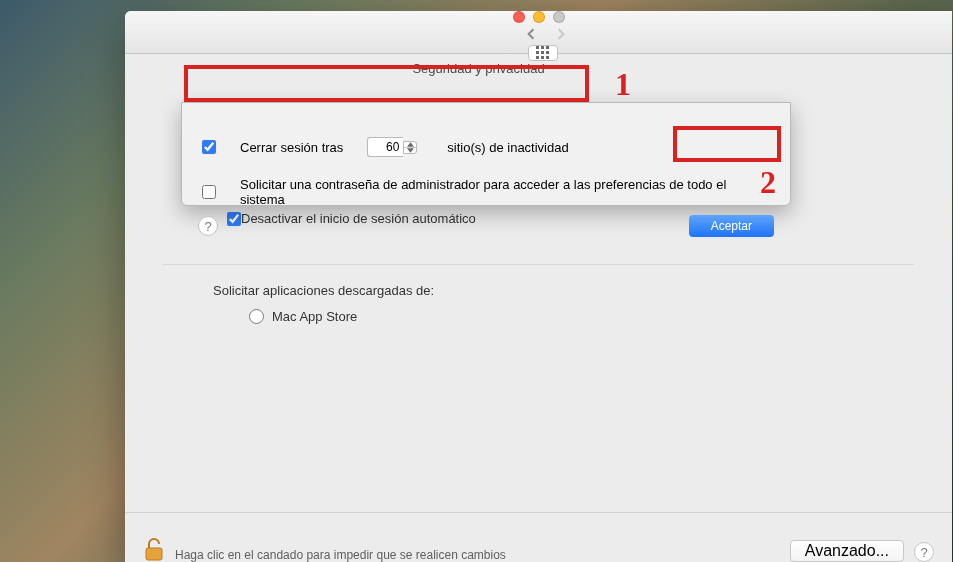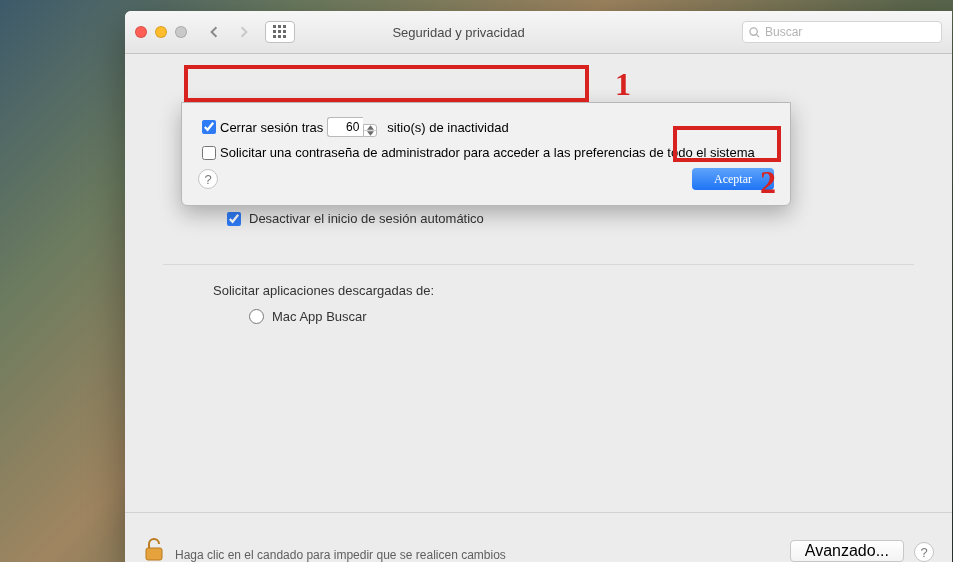--- a/index.html
+++ b/index.html
@@ -9,71 +9,71 @@
   position: relative;
 }
 .window {
   position: absolute; left: 125px; top: 11px; width: 827px; height: 551px;
   background: #ececec; border-radius: 6px 0 0 0; box-shadow: 0 12px 40px rgba(0,0,0,.35);
   overflow: hidden;
 }
 .titlebar {
   height: 43px; background: linear-gradient(#f6f6f6,#e5e5e5);
   border-bottom: 1px solid #c4c4c4; display: flex; align-items: center; padding: 0 10px;
-  font-size: 13px; color: #4a4a4a;
+  font-size: 13px; color: #4a4a4a; flex-direction: column;
 }
 .traffic { display: flex; gap: 8px; }
 .dot { width: 12px; height: 12px; border-radius: 50%; border: .5px solid rgba(0,0,0,.15);}
 .dot.r{background:#ff5f57}.dot.y{background:#ffbd2e}.dot.g{background:#c9c9c9}
 .nav { display:flex; gap:4px; margin-left:14px;}
 .nav-btn { width:26px; height:22px; border-radius:4px; display:flex;align-items:center;justify-content:center;color:#8a8a8a;}
 .nav-btn svg{width:12px;height:12px}
 .grid-btn{ width:30px;height:22px;border:1px solid #c0c0c0;border-radius:4px;background:#fff;margin-left:8px;display:flex;align-items:center;justify-content:center;}
 .grid-btn svg{width:14px;height:14px;fill:#6a6a6a}
 .title { flex:1; text-align:center; font-size:13px; color:#4a4a4a; margin-left:-120px;}
 .search { width:200px; height:22px; border:1px solid #d4d4d4; border-radius:4px; background:#fff;
   display:flex;align-items:center;padding:0 6px;color:#b3b3b3;font-size:12px;gap:5px;}
 .search svg{width:11px;height:11px;fill:#b3b3b3}
 .content { position:relative; height:calc(100% - 43px); }
 .main-pane { padding: 18px 28px 0 28px; font-size:13px; color:#333; }
-.row { display:flex; align-items:center; gap:8px; margin-left:74px; margin-bottom:9px;}
+.row { display:flex; align-items:center; margin-left:74px; margin-bottom:9px;}
 input[type=checkbox]{ width:14px;height:14px; accent-color:#2f7bf6; margin:0;}
 .msg-btn { margin-left:4px; height:20px; padding:0 10px; font-size:12px; border:1px solid #c7c7c7;
   border-radius:4px; background:#fff; color:#b0b0b0;}
 .divider{ border:none; border-top:1px solid #d8d8d8; margin:38px 10px 18px 10px;}
 .section-label{ margin-left:60px; margin-bottom:11px; font-size:13px;}
 .radio-row{ display:flex; align-items:center; gap:8px; margin-left:96px; margin-bottom:6px; font-size:13px;}
 input[type=radio]{ width:15px;height:15px; accent-color:#2f7bf6; margin:0;}
 .footer{ position:absolute; left:0; right:0; bottom:0; height:50px; border-top:1px solid #d2d2d2;
   display:flex; align-items:flex-end; padding:0 18px; font-size:12px; color:#5f5f5f; gap:10px;}
 .lock{ width:22px; height:26px; }
 .spacer{flex:1}
 .adv-btn{ height:22px; padding:0 14px; font-size:16px; border:1px solid #c7c7c7; border-radius:4px;
   background:linear-gradient(#fff,#f3f3f3);}
 .help{ width:20px;height:20px;border:1px solid #c3c3c3;border-radius:50%;display:flex;align-items:center;
   justify-content:center;color:#7a7a7a;font-size:13px;background:#fff;}
 
 
 .sheet{ position:absolute; left:56px; top:48px; width:610px; height:104px; background:#f1f1f1;
   border:1px solid #b8b8b8; border-radius:0 0 6px 6px; box-shadow:0 8px 22px rgba(0,0,0,.28);
   padding:14px 16px 12px 16px;}
-.sheet .srow{ display:flex; align-items:center; gap:4px; font-size:13px; margin-bottom:8px; margin-left:4px;}
-.stepper{ display:flex; align-items:flex-end; }
+.sheet .srow{ display:flex; align-items:center; gap:24px; font-size:13px; margin-bottom:8px; margin-left:4px;margin-top:20px;}
+.stepper{ display:flex; align-items:center; }
 .stepper input{ width:36px; height:20px; border:1px solid #b9b9b9; border-right:none; border-radius:3px 0 0 3px;
   text-align:right; padding-right:4px; font-size:12px;}
 .stepper .spin{ width:14px; border:1px solid #b9b9b9; border-radius:0 3px 3px 0; background:#fff;
   display:flex; flex-direction:column;}
 .stepper .spin div{ flex:1; display:flex; align-items:center; justify-content:center;}
 .stepper .spin div:first-child{border-bottom:1px solid #cfcfcf;}
 .stepper svg{width:7px;height:5px;fill:#6a6a6a}
 .sheet-footer{ display:flex; align-items:center; margin-top:2px;}
 .sheet .help{ margin-left:0;}
 .accept-wrap{ margin-left:auto; }
 .accept{ height:22px; padding:0 22px; border:none; border-radius:4px;
-  background:linear-gradient(#5ea4fb,#1f74f6); color:#fff; font-size:12px;font-family:Liberation Serif, serif;}
+  background:linear-gradient(#5ea4fb,#1f74f6); color:#fff; font-size:12px;}
 
 
 .anno{ position:absolute; border:4px solid #d7221f; pointer-events:none;}
 .anno-label{ position:absolute; color:#d7221f; font-size:32px; font-weight:700; font-family:Georgia,serif;}
 
 
 .ghost-top{ height:110px; }
 </style>
 </head>
 <body>
@@ -104,27 +104,20 @@
           <rect x="10" y="0" width="3" height="3"></rect>
           <rect x="0" y="5" width="3" height="3"></rect>
           <rect x="5" y="5" width="3" height="3"></rect>
           <rect x="10" y="5" width="3" height="3"></rect>
           <rect x="0" y="10" width="3" height="3"></rect>
           <rect x="5" y="10" width="3" height="3"></rect>
           <rect x="10" y="10" width="3" height="3"></rect>
         </svg>
     </div>
     <div class="title">Seguridad y privacidad</div>
-    <div class="search">
-      <svg viewBox="0 0 12 12">
-          <circle cx="5" cy="5" r="4" stroke="#b3b3b3" stroke-width="1.4" fill="none"></circle>
-          <line x1="8" y1="8" x2="11" y2="11" stroke="#b3b3b3" stroke-width="1.4"></line>
-        </svg>
-      <span>Buscar</span>
-    </div>
   </div>
 
   <div class="content">
     <div class="main-pane">
       <div class="ghost-top"></div>
 
       <div class="row">
         <input type="checkbox" style="">
         <span>Mostrar un mensaje cuando la pantalla esté bloqueada</span>
         <button class="msg-btn">Definir mensaje...</button>
@@ -134,21 +127,21 @@
         <input type="checkbox" checked="" style="">
         <span>Desactivar el inicio de sesión automático</span>
       </div>
 
       <hr class="divider">
 
       <div class="section-label">Solicitar aplicaciones descargadas de:</div>
 
       <div class="radio-row">
         <input type="radio" name="src" style="">
-        <span>Mac App Buscar</span>
+        <span>Mac App Store</span>
       </div>
     </div>
 
     <div class="footer">
       <svg class="lock" viewBox="0 0 22 26">
         <rect x="3" y="12" width="16" height="12" rx="2" fill="#e6a23c" stroke="#b97b1f"></rect>
         <path d="M6 12 V8 a5 5 0 0 1 10 0" fill="none" stroke="#b97b1f" stroke-width="2"></path>
       </svg>
       <span>Haga clic en el candado para impedir que se realicen cambios</span>
       <div class="spacer"></div>

